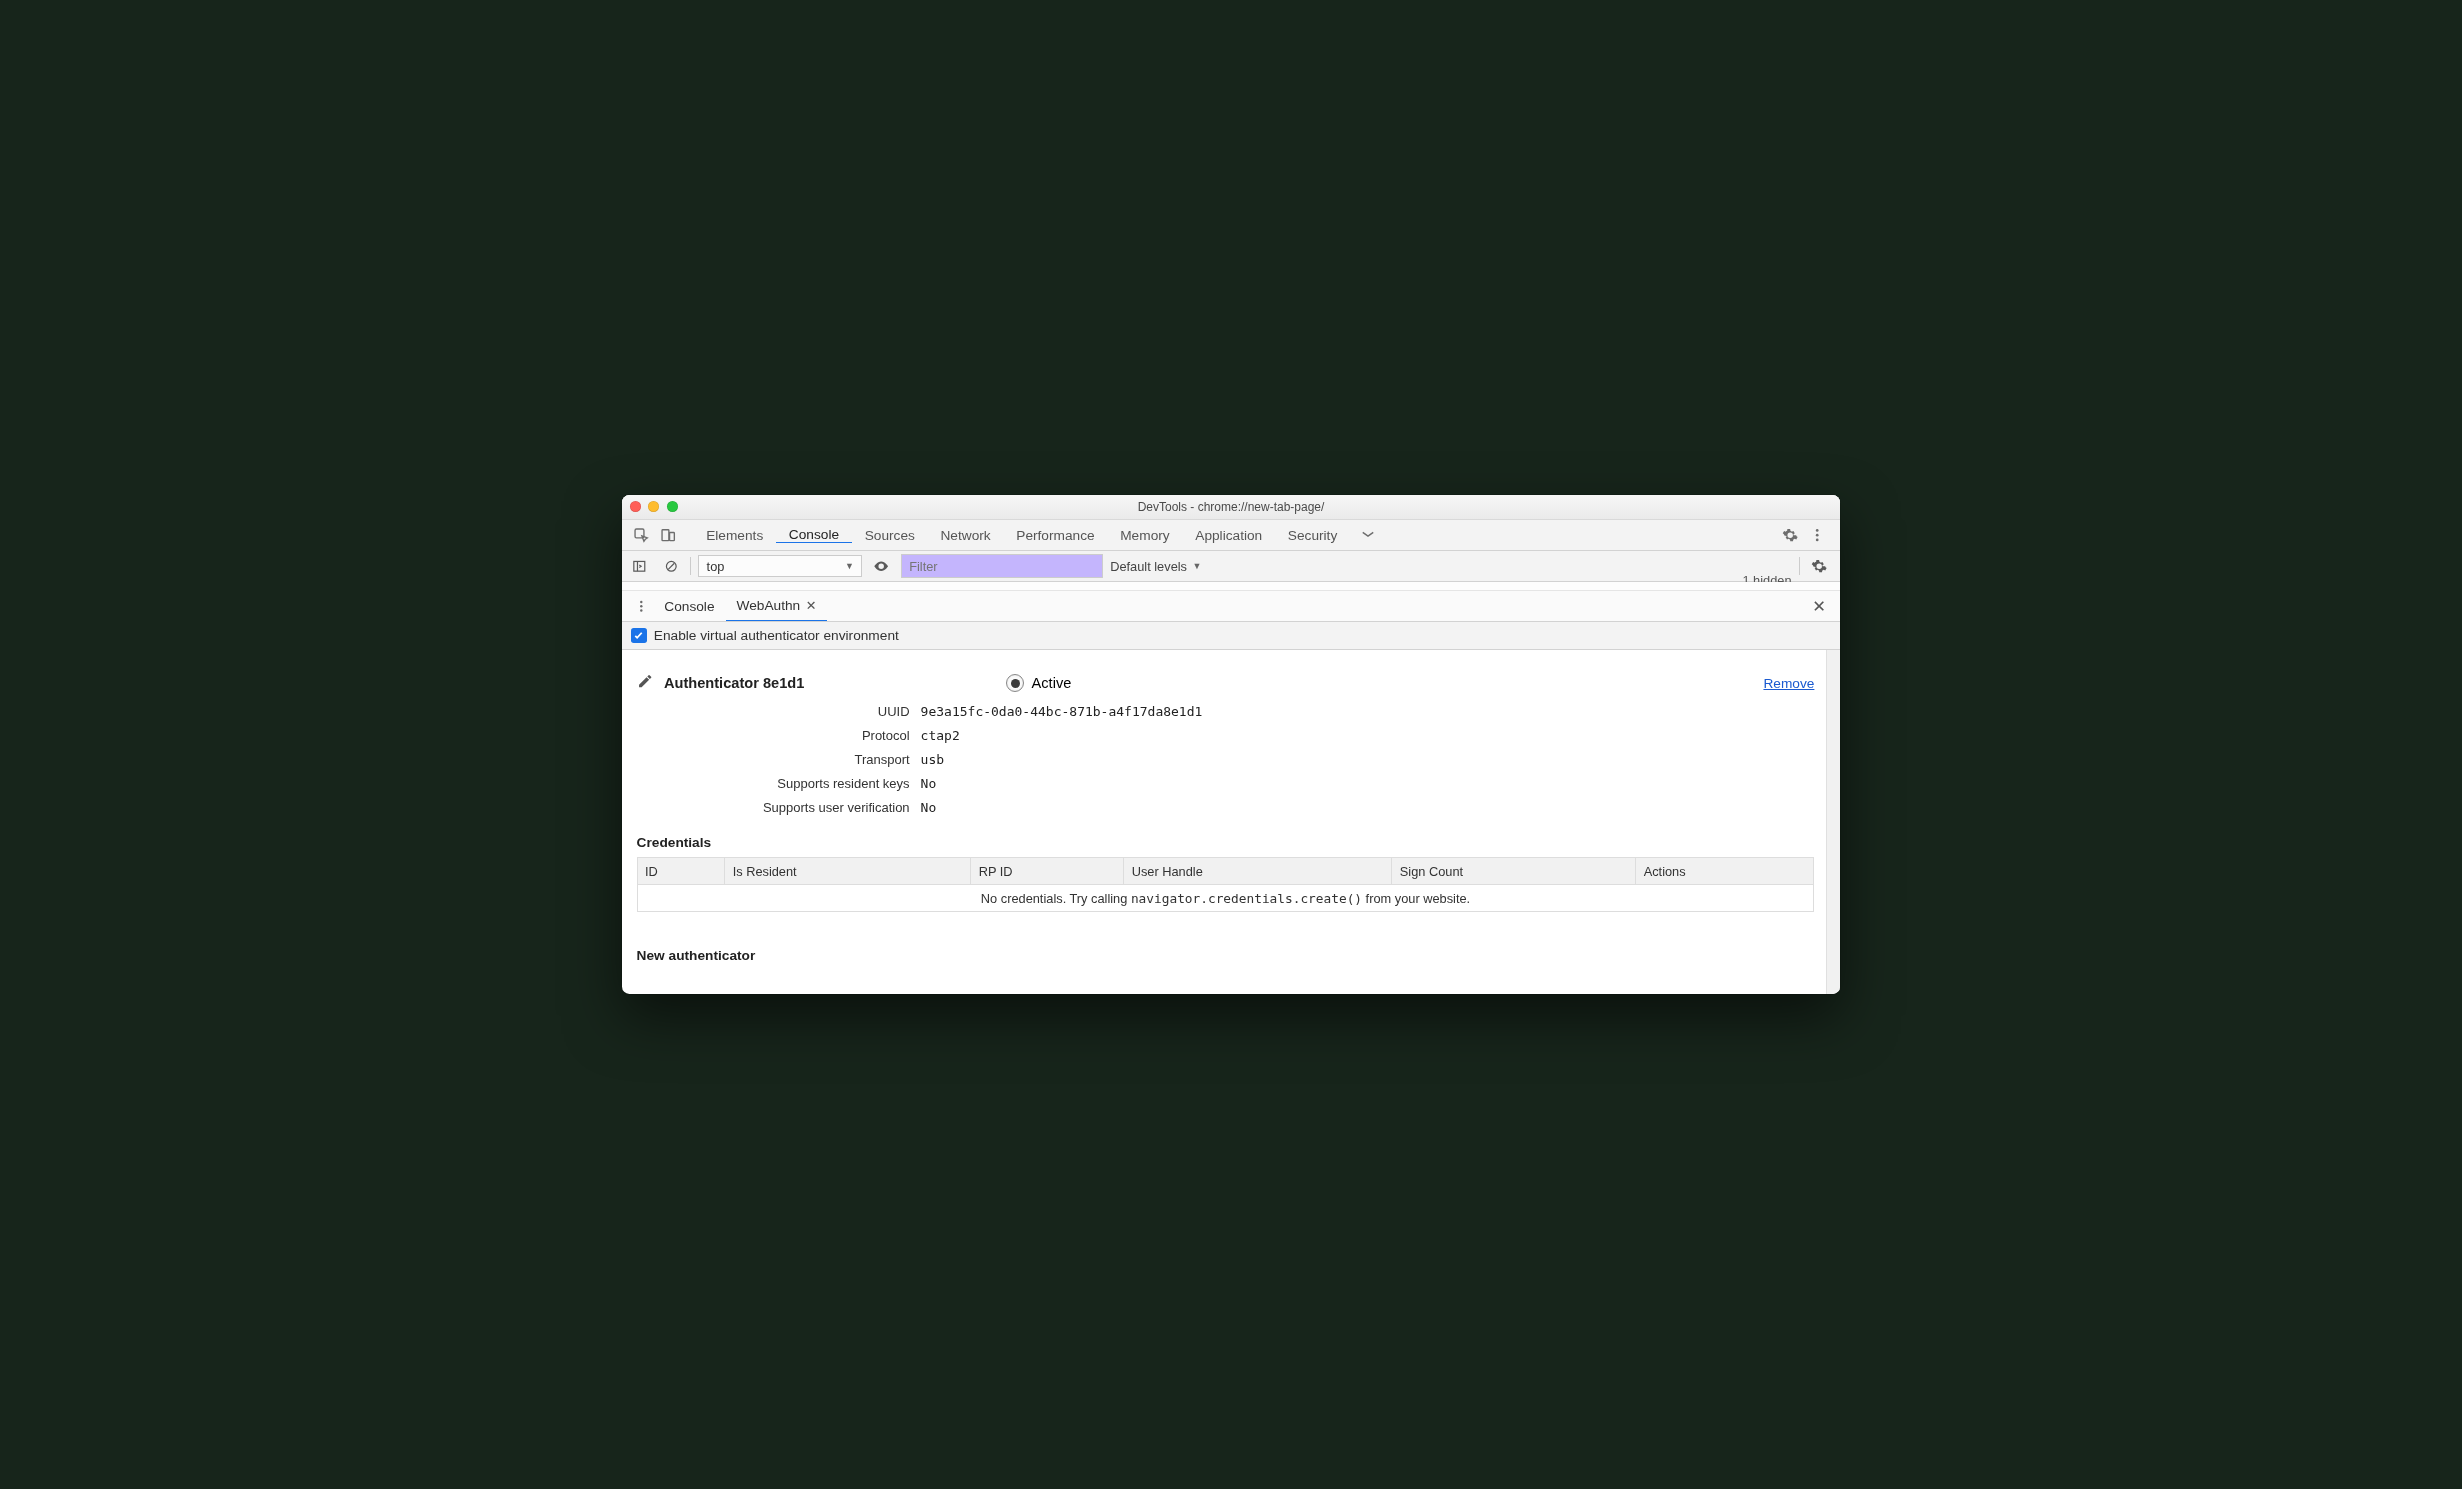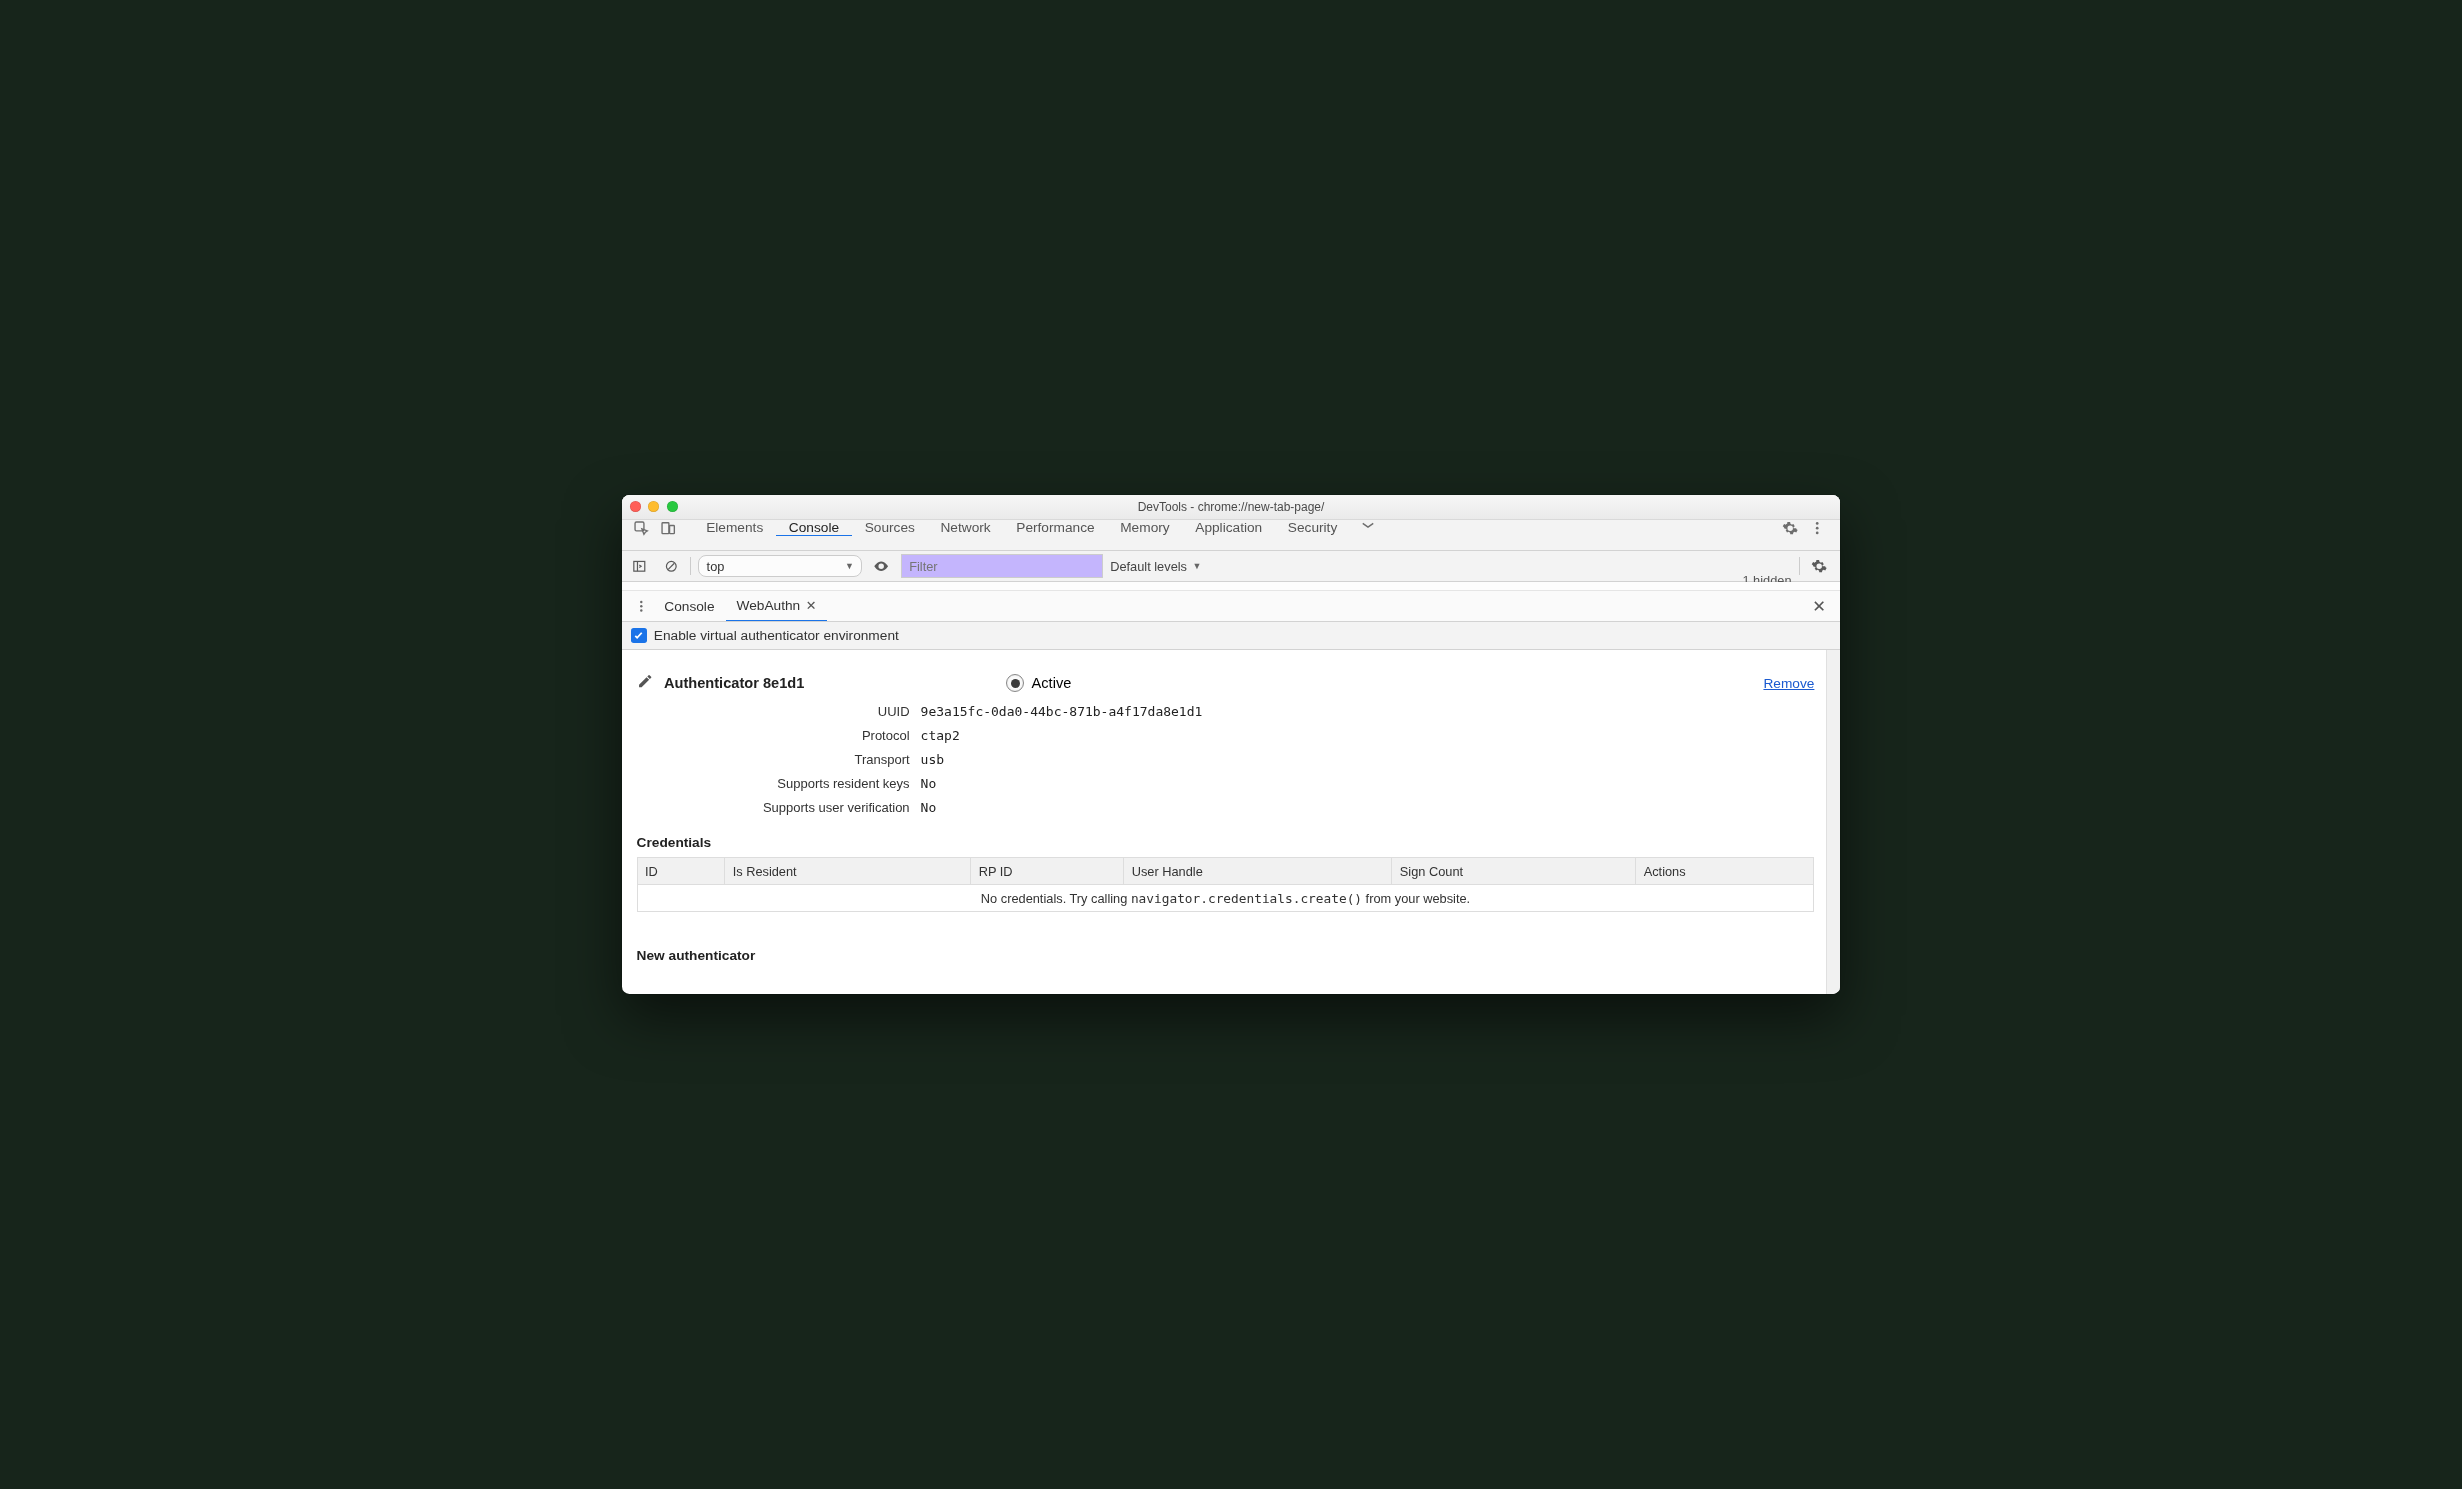--- a/index.html
+++ b/index.html
@@ -40,21 +40,21 @@
   .titlebar-title {
     position:absolute; left:0; right:0; text-align:center;
     font-size:12px; color:#4a4a4a; pointer-events:none;
   }
   
   .tabstrip {
     height: 31px;
     background:#f3f3f3;
     border-bottom:0.9px solid #d2d2d2;
     display:flex;
-    align-items:flex-start;
+    align-items:center;
     padding:0 9px 0 5.5px;
     font-size:13.7px; color:#555;
   }
   .tabstrip .icon-btn {
     display:flex; align-items:center; justify-content:center;
     width:27px; color:#6d6d6d;
   }
   .tabstrip .divider { width:0.9px; background:#ccc; margin:5.5px 5.5px; }
   .tabstrip .tab {
     display:flex; align-items:center; padding:0 12.8px; color:#555; cursor:default;
@@ -67,21 +67,21 @@
     display:flex; align-items:center; gap:7.3px; padding:0 9px 0 5.5px;
     font-size:12.8px; color:#444;
   }
   .console-toolbar .icon-btn {
     display:flex; align-items:center; justify-content:center;
     width:24px; height:24px; color:#5a5a5a;
   }
   .console-toolbar .vbar { width:0.9px; height:18px; background:#ccc; }
   .console-toolbar .context-select {
     display:flex; align-items:center; gap:9px; border:0.9px solid #ccc;
-    background:#fcfcfc; padding:2.7px 7.3px; border-radius:8px; min-width:164px;
+    background:#fcfcfc; padding:2.7px 7.3px; border-radius:0; min-width:164px;
     justify-content:space-between; color:#333;
   }
   .console-toolbar .filter-input {
     border:0.9px solid #ccc; background:#c4b5fd; padding:3.6px 7.3px;
     font-size:12.8px; width:202px; color:#333;
   }
   .console-toolbar .levels {
     display:flex; align-items:center; gap:5.5px; color:#444;
   }
   .console-toolbar .hidden-count { color:#555; margin-left:auto;margin-top:28px; }

